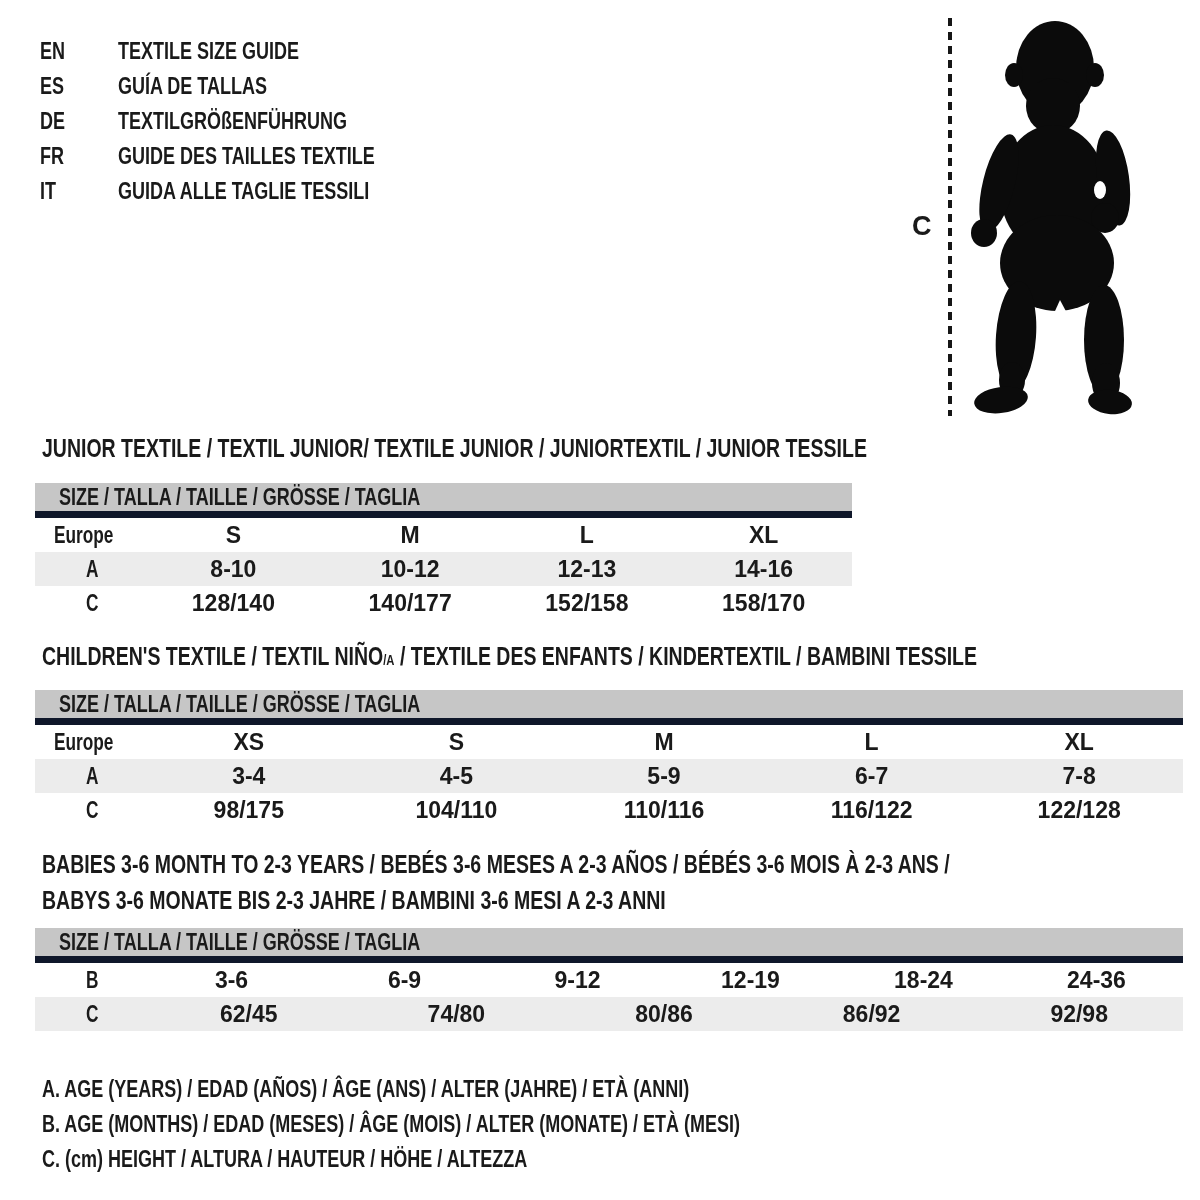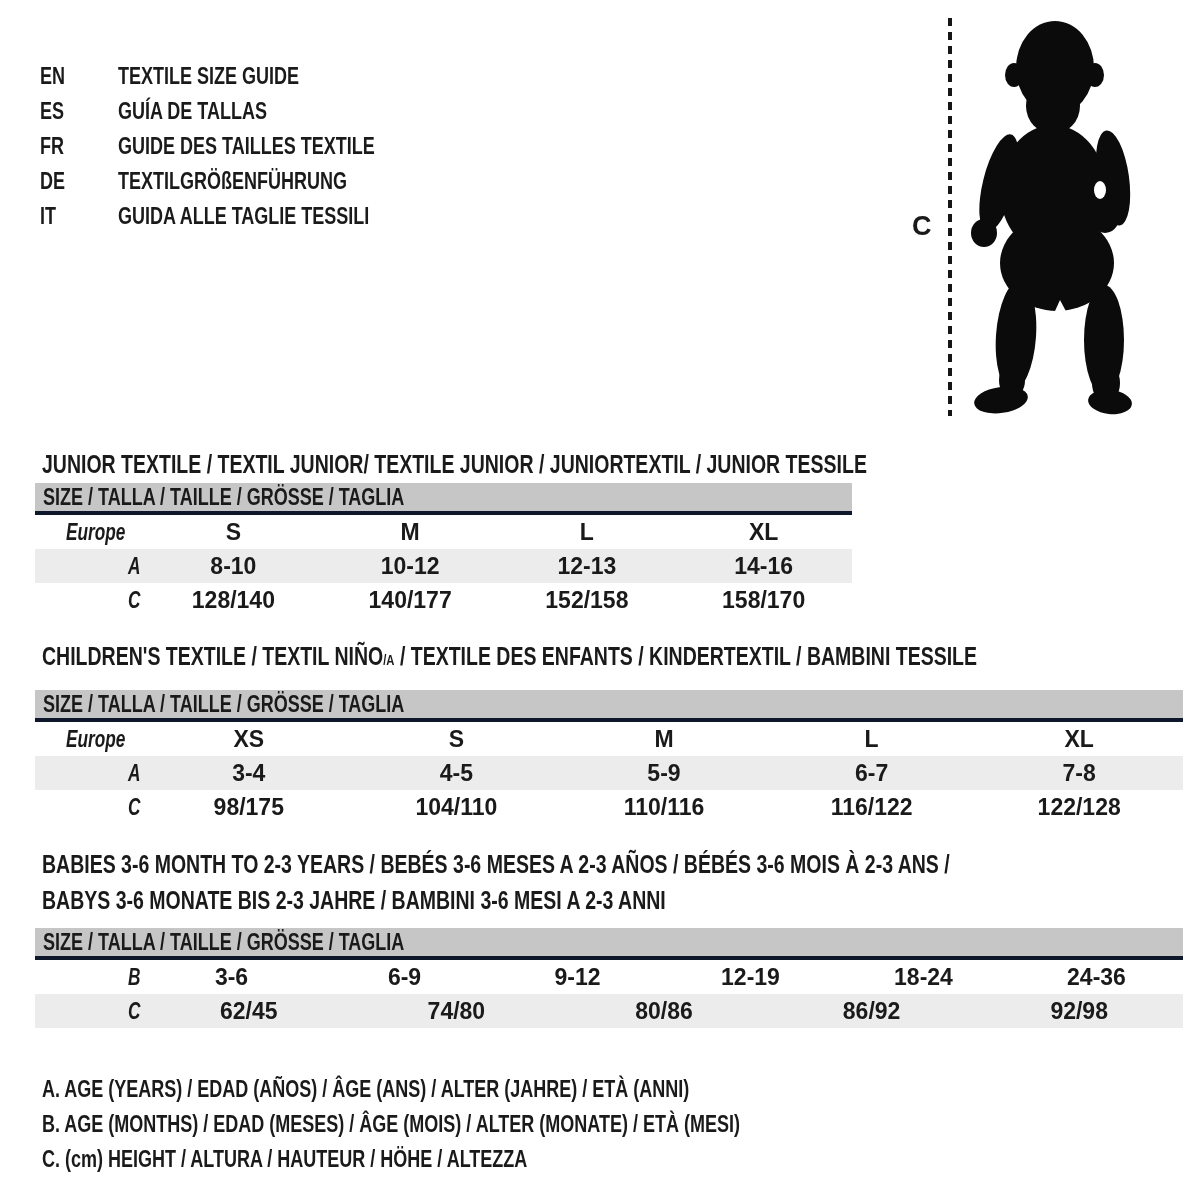--- a/index.html
+++ b/index.html
@@ -6,21 +6,21 @@
   .canvas{
     position:relative;width:1200px;height:1200px;overflow:hidden;
     background:var(--background,#ffffff);
     font-family:"Liberation Sans","DejaVu Sans",sans-serif;
     font-weight:700;color:var(--ink,#1a1a1a);
   }
   
   .cx{display:inline-block;white-space:nowrap;transform:scaleX(0.75);transform-origin:0 50%;}
 
   
-  .lang-list{position:absolute;left:40px;top:33px;margin-top:25px;}
+  .lang-list{position:absolute;left:40px;top:33px;}
   .lang-row{height:35px;line-height:35px;font-size:24px;}
   .lang-code{display:inline-block;width:78px;vertical-align:top;}
   .lang-label{vertical-align:top;}
 
   
   .measure-line{
     position:absolute;left:948px;top:18px;width:4px;height:398px;
     background:repeating-linear-gradient(to bottom,#161616 0 8px,transparent 8px 14px);
   }
   .measure-label{position:absolute;left:912px;top:211px;font-size:27px;line-height:30px;}
@@ -29,58 +29,58 @@
   .ws{fill:var(--background,#ffffff);}
 
   
   .heading{position:absolute;font-size:26px;line-height:26px;}
   .heading .sub{font-size:15px;}
   .multi .hline{height:36px;line-height:30px;}
 
   
   .sizetable{position:absolute;}
   .thead{
-    height:28px;line-height:28px;font-size:24px;padding-left:8px;
+    height:28px;line-height:28px;font-size:24px;padding-left:24px;
     background:var(--header_bar,#c6c6c6);
-    border-bottom:4px solid #0f172a;
+    border-bottom:7px solid #0f172a;
   }
   .trow{display:flex;height:34px;line-height:34px;font-size:23px;}
   .trow.shade{background:var(--row_shade,#ececec);}
-  .tlabel{width:110px;padding-left:8px;box-sizing:border-box;text-align:right;font-style:italic;}
+  .tlabel{width:110px;padding-left:8px;box-sizing:border-box;text-align:center;}
   .tcell{flex:1;text-align:center;}
 
   #table-junior{left:35px;top:483px;width:817px;}
   #table-children{left:35px;top:690px;width:1148px;}
   #table-babies{left:35px;top:928px;width:1148px;}
 
-  #heading-junior{left:42px;top:451px;}
+  #heading-junior{left:42px;top:435px;}
   #heading-children{left:42px;top:643px;}
   #heading-babies{left:42px;top:849px;}
 
   
   .footnotes{position:absolute;left:42px;top:1071px;}
   .footnote{height:35px;line-height:35px;font-size:24px;}
 </style>
 </head>
 <body>
 
 <div class="canvas">
 
   <div class="lang-list">
     <div class="lang-row">
       <span class="lang-code"><span class="cx">EN</span></span><span class="lang-label"><span class="cx">TEXTILE SIZE GUIDE</span></span>
     </div>
     <div class="lang-row">
       <span class="lang-code"><span class="cx">ES</span></span><span class="lang-label"><span class="cx">GUÍA DE TALLAS</span></span>
     </div>
     <div class="lang-row">
-      <span class="lang-code"><span class="cx">FR</span></span><span class="lang-label"><span class="cx">GUIDE DES TAILLES TEXTILE</span></span>
+      <span class="lang-code"><span class="cx">DE</span></span><span class="lang-label"><span class="cx">TEXTILGRÖßENFÜHRUNG</span></span>
     </div>
     <div class="lang-row">
-      <span class="lang-code"><span class="cx">DE</span></span><span class="lang-label"><span class="cx">TEXTILGRÖßENFÜHRUNG</span></span>
+      <span class="lang-code"><span class="cx">FR</span></span><span class="lang-label"><span class="cx">GUIDE DES TAILLES TEXTILE</span></span>
     </div>
     <div class="lang-row">
       <span class="lang-code"><span class="cx">IT</span></span><span class="lang-label"><span class="cx">GUIDA ALLE TAGLIE TESSILI</span></span>
     </div>
   </div>
 
   <div class="measure-line"></div>
   <div class="measure-label">C</div>
   <svg class="baby" viewBox="0 0 180 400" aria-hidden="true">
     <ellipse class="bs" cx="97" cy="50" rx="39" ry="47"></ellipse>

